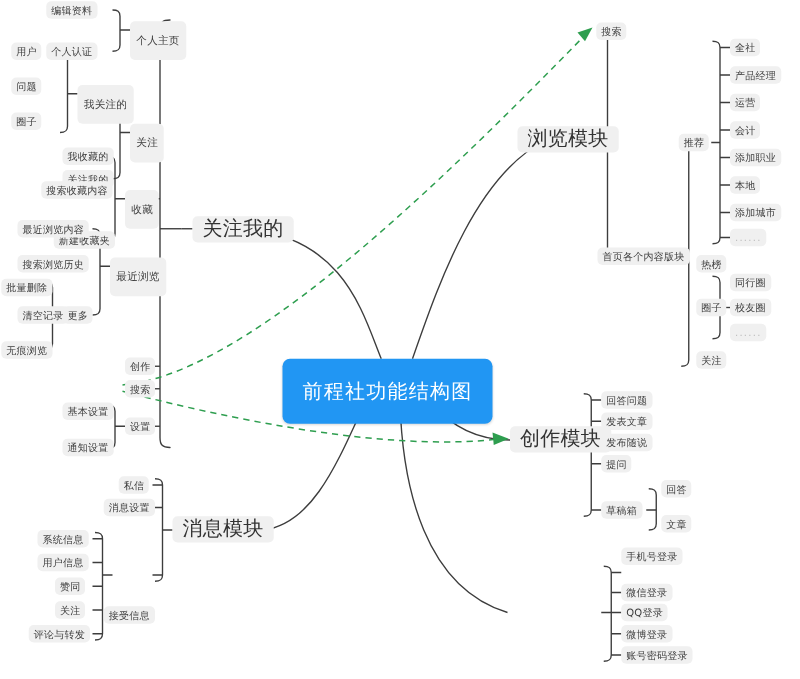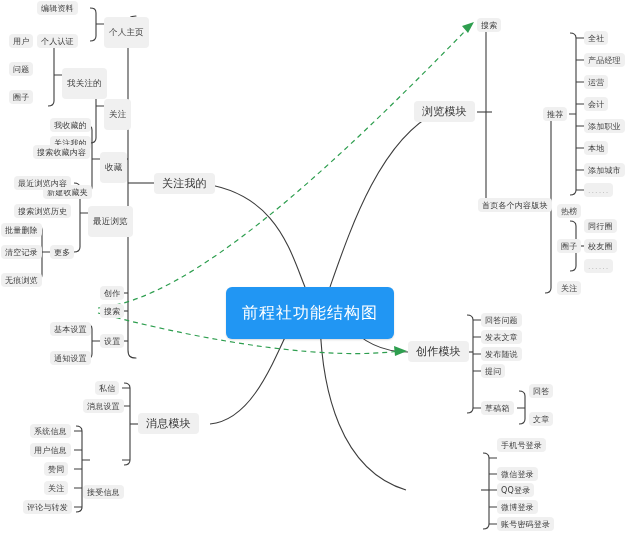--- a/index.html
+++ b/index.html
@@ -17,21 +17,21 @@
     background:#f0f0f0;
     color:#3d3d3d;
     border-radius:4px;
     white-space:nowrap;
     box-sizing:border-box;
     display:flex;align-items:center;justify-content:center;
     letter-spacing:.2px;
   }
   .lvl4{font-size:8px;padding:2px 4px;height:14px;}
   .lvl3{font-size:8.5px;padding:2px 5px;height:31px;}
-  .lvl2{font-size:11px;padding:3px 8px;height:21px;color:#333;}
+  .lvl2{font-size:16px;padding:3px 8px;height:21px;color:#333;}
   .ellipsis{color:#bdbdbd;letter-spacing:1px;}
   .root{
     position:absolute;
     background:#2196f3;
     color:#ffffff;
     border-radius:6px;
     font-size:16px;
     padding:9px 16px;
     height:34px;
     display:flex;align-items:center;justify-content:center;
@@ -137,21 +137,21 @@
   <div class="node lvl3" style="left:100px;top:152px;">收藏</div>
   <div class="node lvl4" style="left:50px;top:118px;">我收藏的</div>
   <div class="node lvl4" style="left:33px;top:145px;">搜索收藏内容</div>
   <div class="node lvl4" style="left:43px;top:185px;">新建收藏夹</div>
 
   <div class="node lvl3" style="left:88px;top:206px;">最近浏览</div>
   <div class="node lvl4" style="left:14px;top:176px;">最近浏览内容</div>
   <div class="node lvl4" style="left:14px;top:204px;">搜索浏览历史</div>
   <div class="node lvl4" style="left:50px;top:245px;">更多</div>
   <div class="node lvl4" style="left:1px;top:223px;">批量删除</div>
-  <div class="node lvl4" style="left:1px;top:245px;">清空记录</div>
+  <div class="node lvl4" style="left:14px;top:245px;">清空记录</div>
   <div class="node lvl4" style="left:1px;top:273px;">无痕浏览</div>
 
   <div class="node lvl4" style="left:100px;top:286px;">创作</div>
   <div class="node lvl4" style="left:100px;top:304px;">搜索</div>
 
   <div class="node lvl4" style="left:100px;top:334px;">设置</div>
   <div class="node lvl4" style="left:50px;top:322px;">基本设置</div>
   <div class="node lvl4" style="left:50px;top:351px;">通知设置</div>
 
   <div class="node lvl2" style="left:414px;top:101px;">浏览模块</div>

